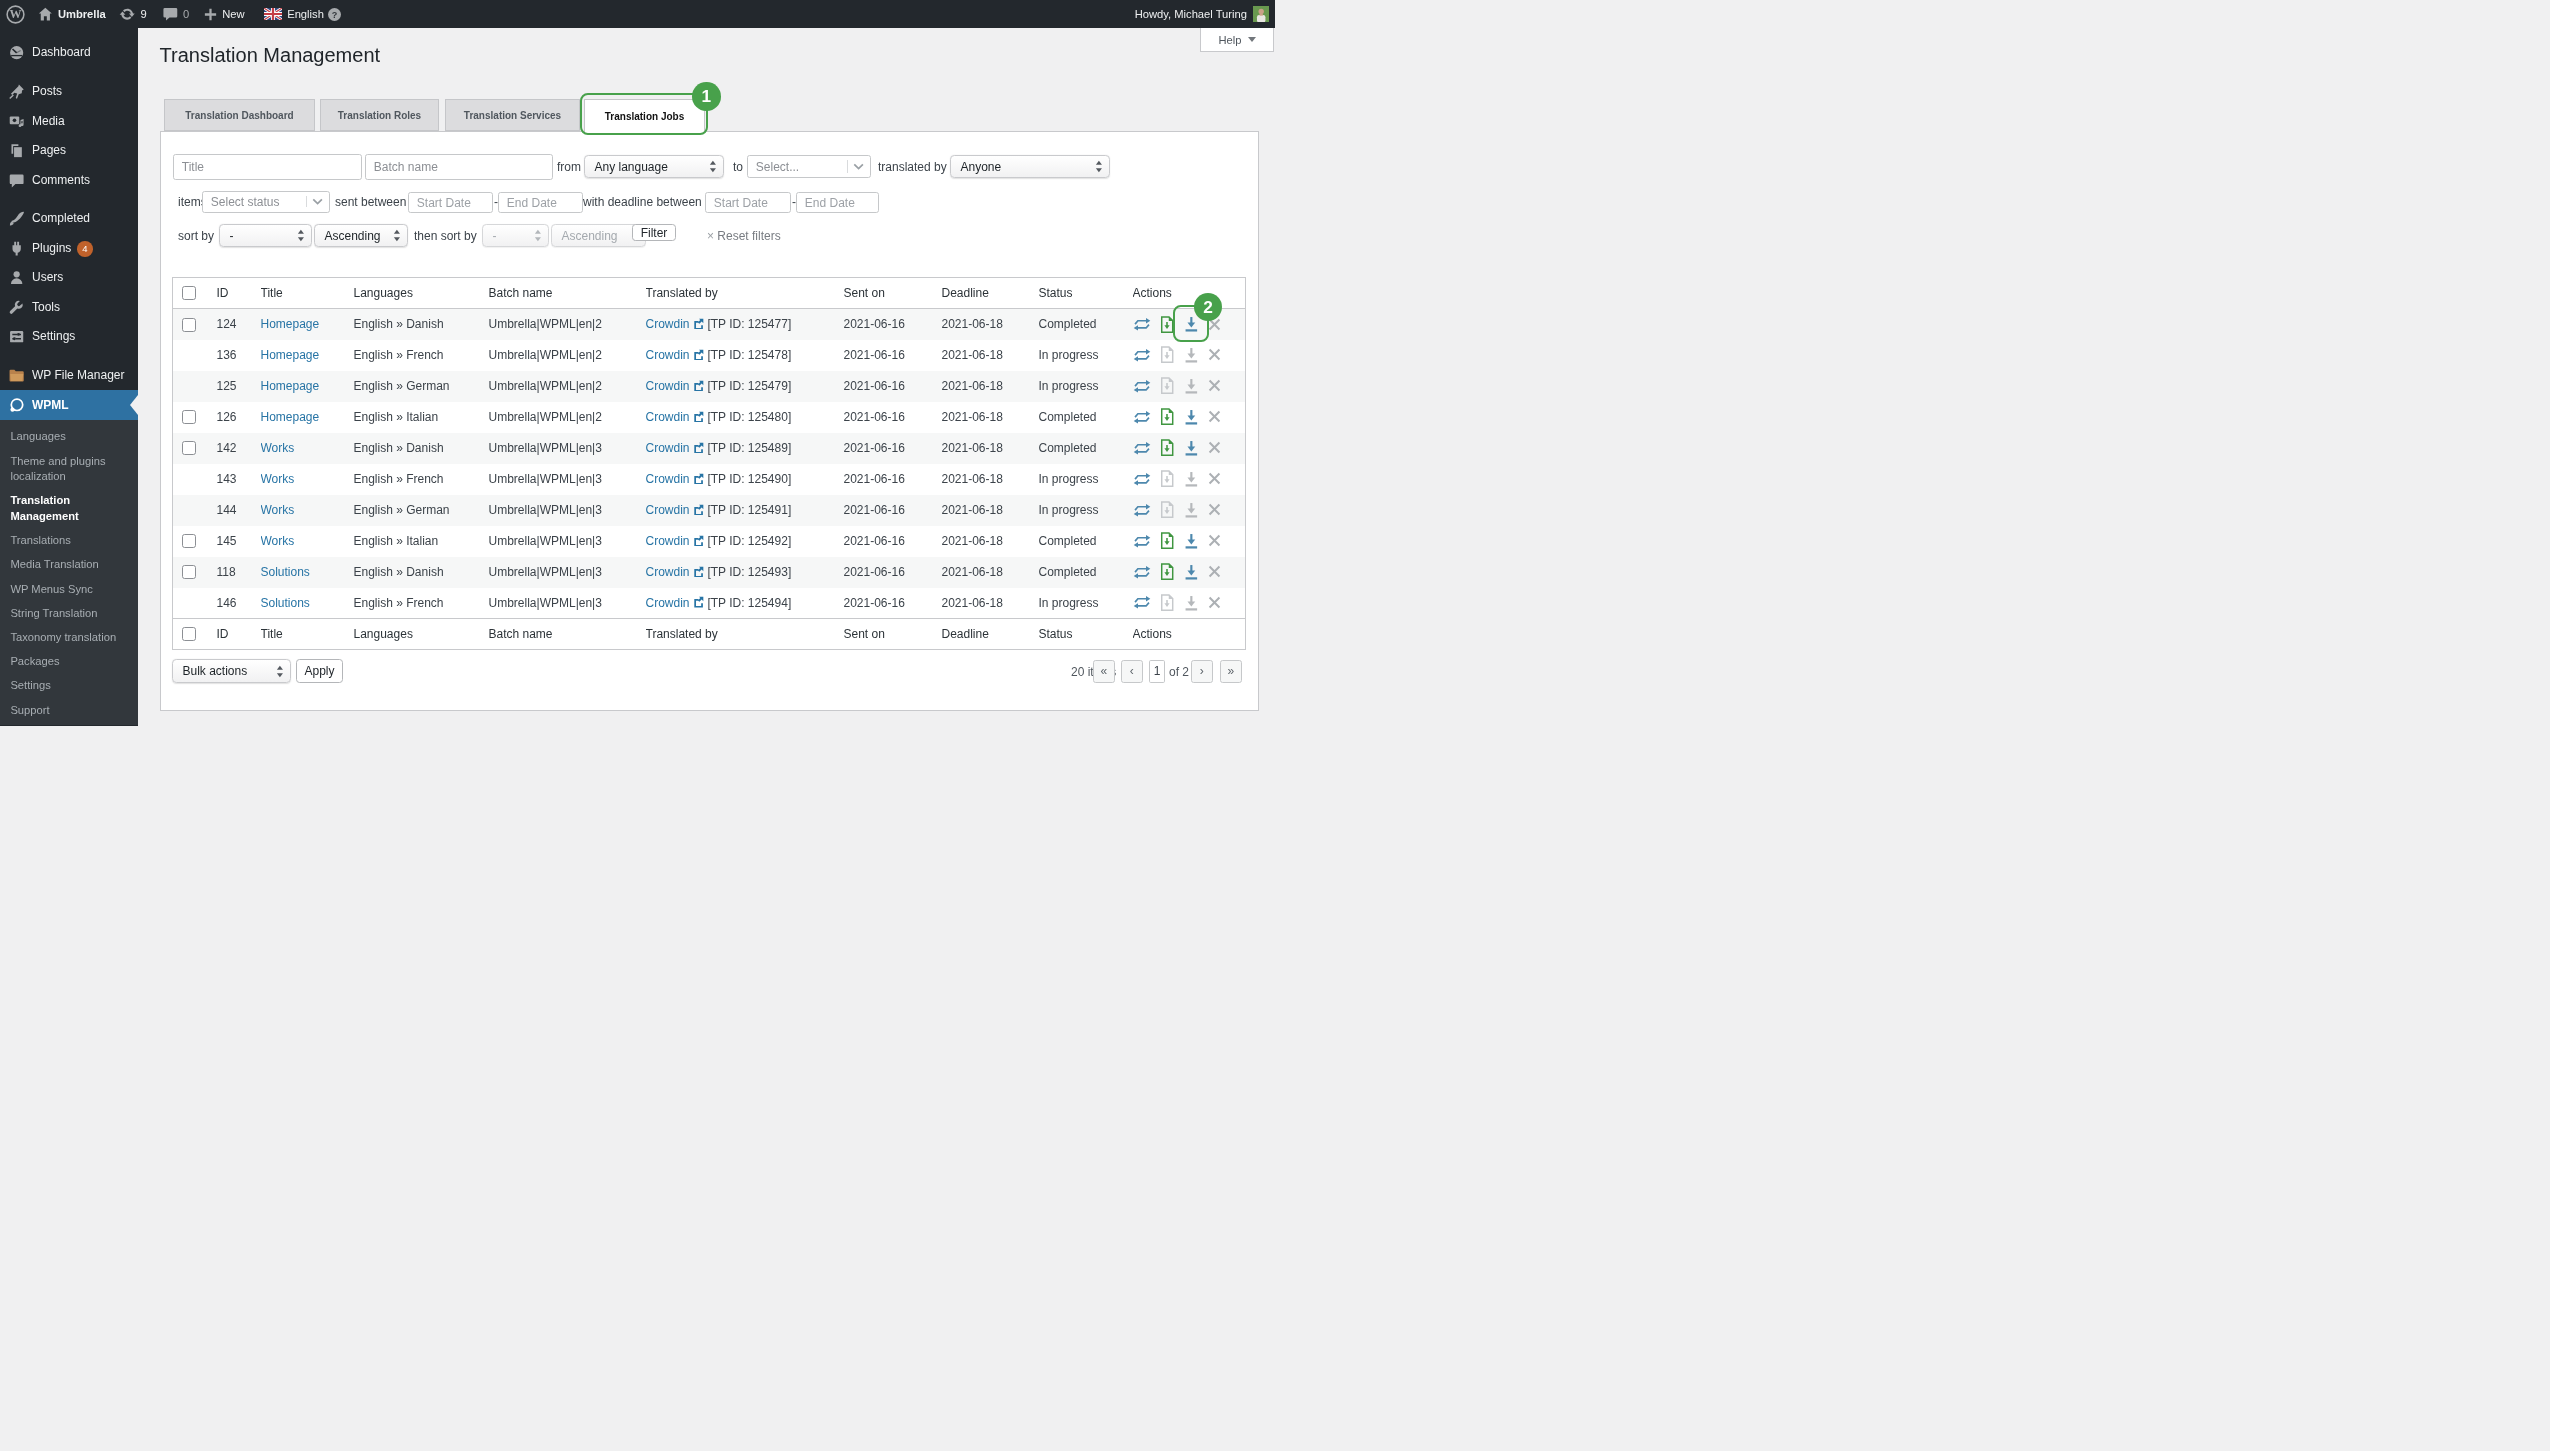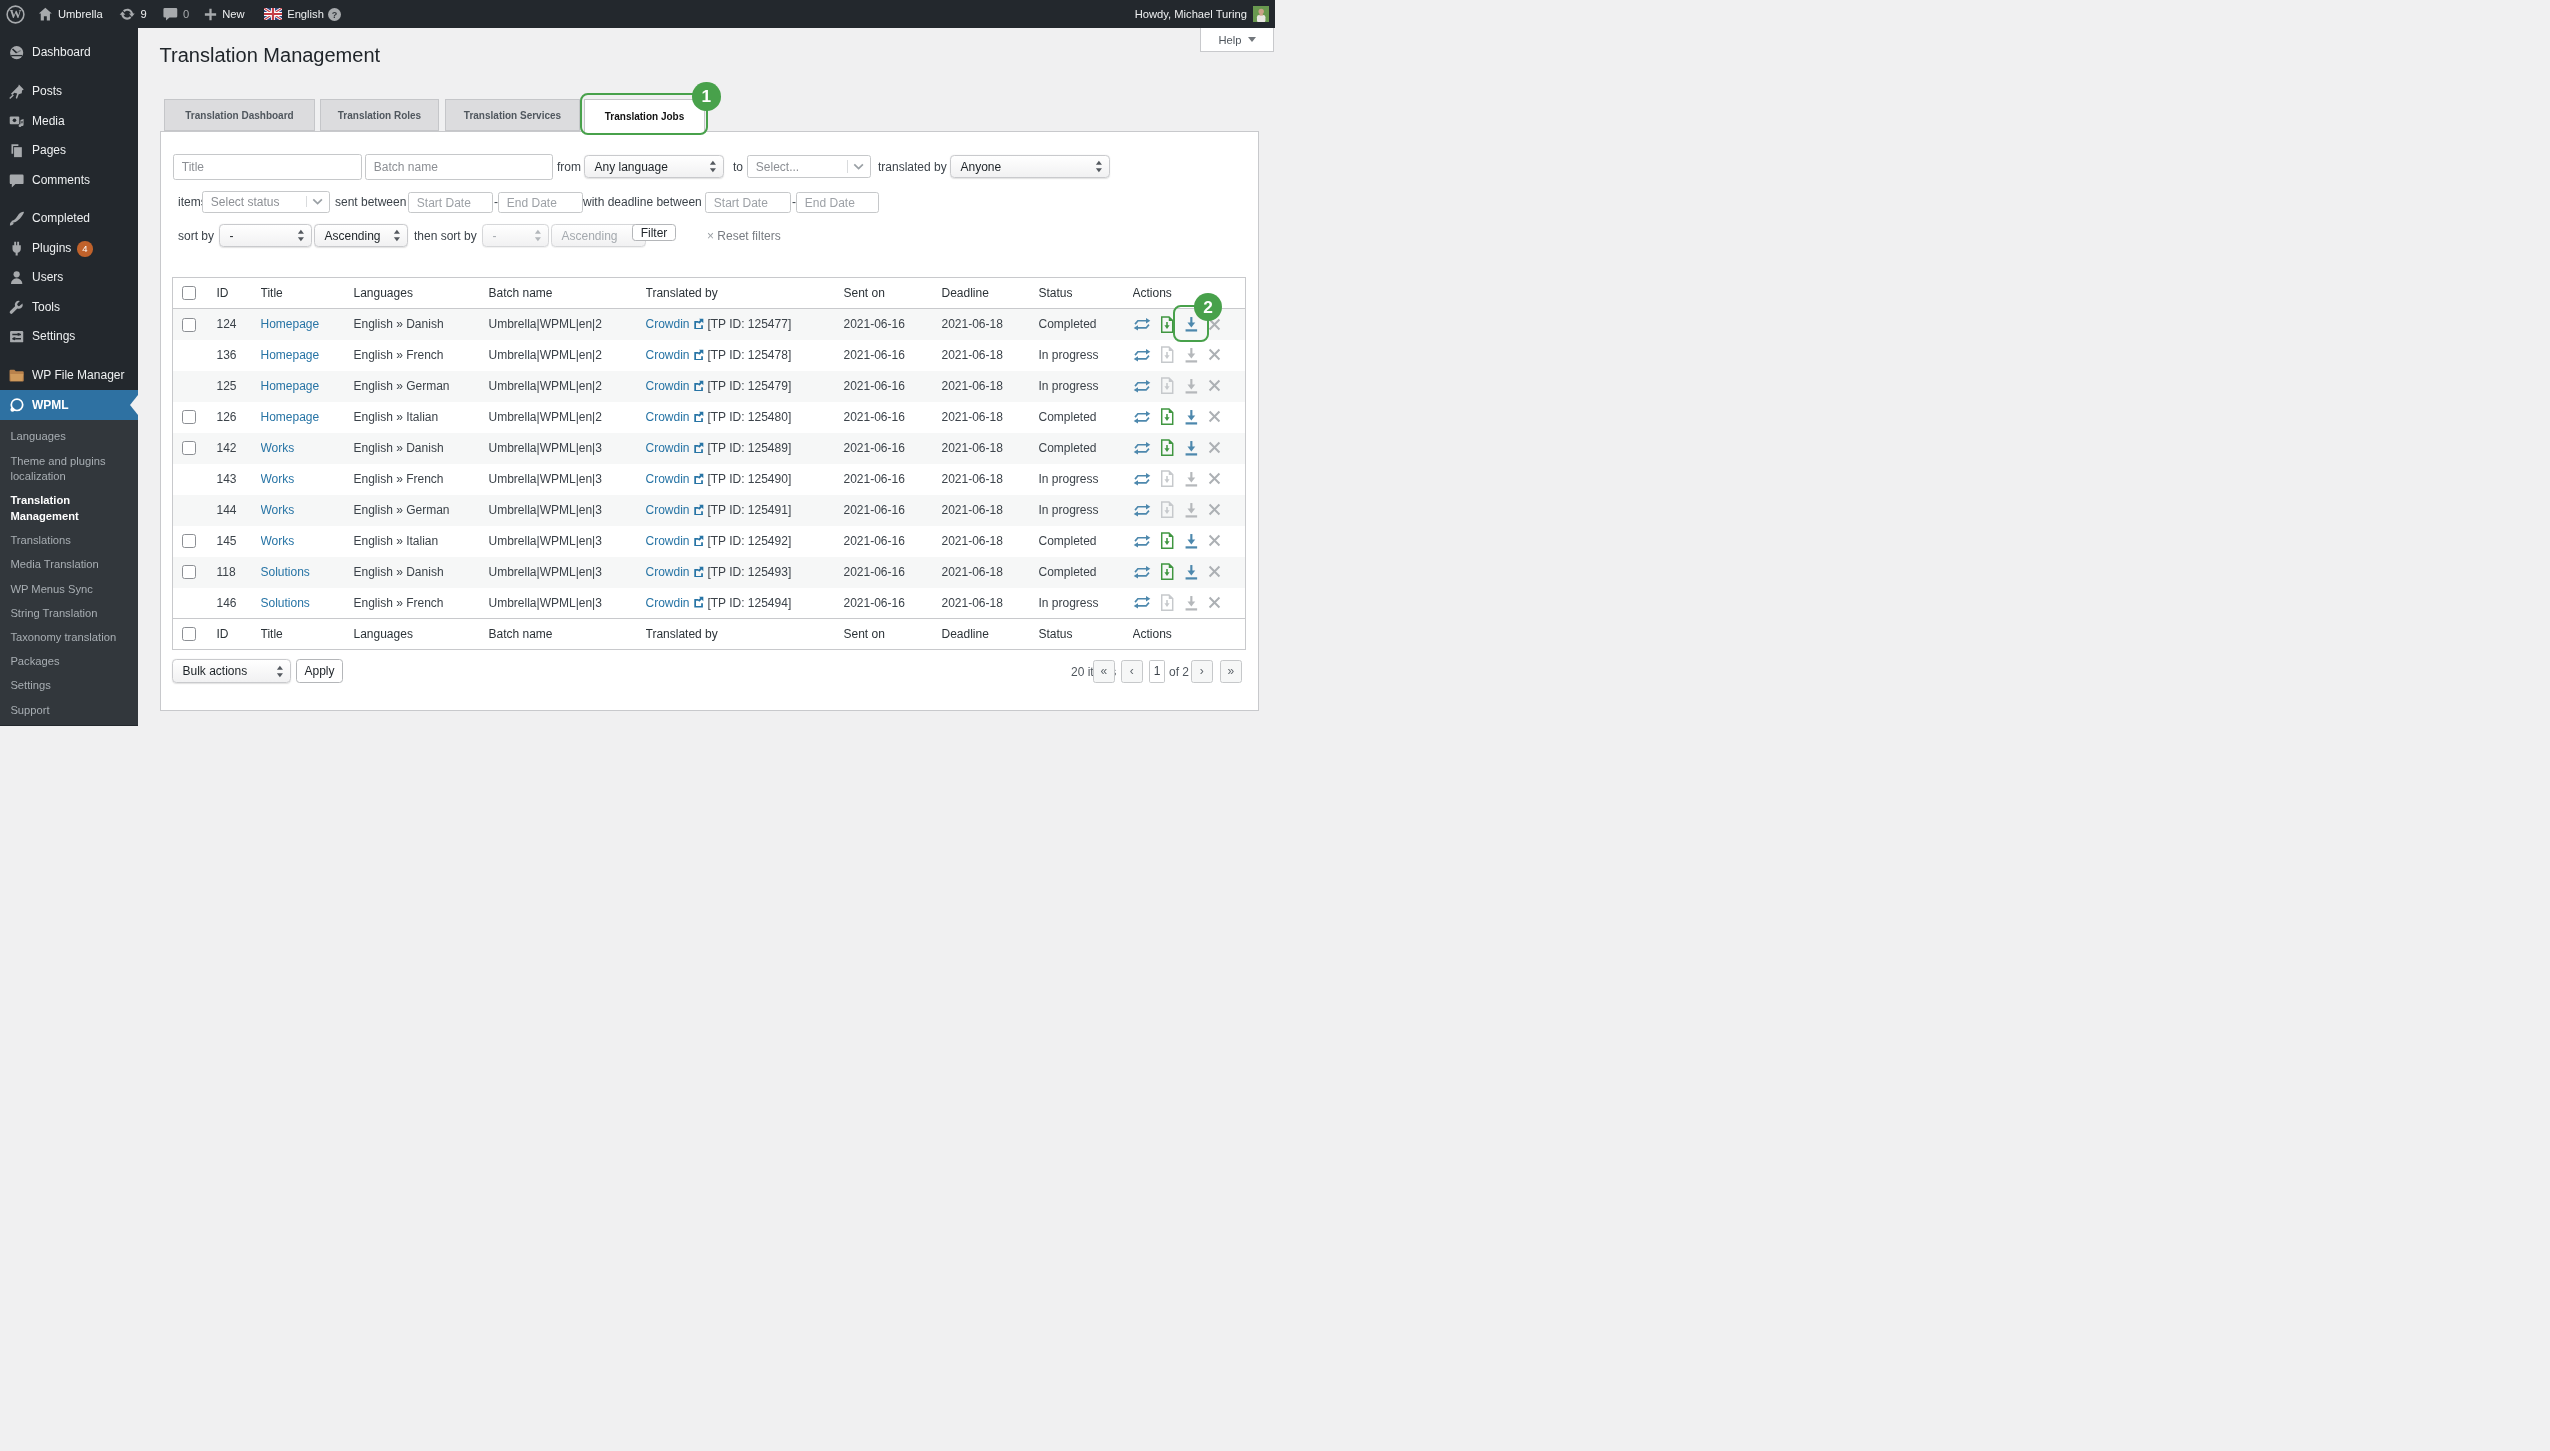--- a/index.html
+++ b/index.html
@@ -39,21 +39,21 @@
     <span class="bi" style="left:6px">
       <svg width="19" height="19" viewBox="0 0 22 22" style="font-size:13px">
         <circle cx="11" cy="11" r="9.7" fill="none" stroke="#a7aaad" stroke-width="1.8"></circle>
         <text x="11" y="15.6" font-size="14" font-weight="bold" text-anchor="middle" fill="#a7aaad" font-family="Liberation Serif,serif">W</text>
       </svg>
     </span>
     <span class="bi" style="left:38px">
       <svg width="14.7" height="14.7" viewBox="0 0 17 17" style="">
         <path d="M8.5 1 L16 7.6 L13.8 7.6 L13.8 15.5 L10.2 15.5 L10.2 10.6 L6.8 10.6 L6.8 15.5 L3.2 15.5 L3.2 7.6 L1 7.6 Z" fill="#a7aaad"></path>
       </svg>
-      <span style="color:#eef0f1;font-weight:400">Umbrella</span>
+      <span style="color:#eef0f1;font-weight:700">Umbrella</span>
     </span>
     <span class="bi" style="left:119px">
       <svg width="16.4" height="16.4" viewBox="0 0 20 20">
         <path d="M10.2 3.28c3.53 0 6.43 2.61 6.92 6h2.08l-3.5 4-3.5-4h2.32c-.45-1.97-2.21-3.45-4.32-3.45-1.45 0-2.73.71-3.54 1.78L4.93 5.59c1.29-1.41 3.19-2.31 5.27-2.31zm-.4 13.44c-3.52 0-6.43-2.61-6.92-6H.8l3.5-4 3.5 4H5.48c.45 1.97 2.21 3.45 4.32 3.45 1.45 0 2.73-.71 3.54-1.78l1.73 2.02c-1.29 1.41-3.19 2.31-5.27 2.31z" fill="#a7aaad"></path>
       </svg>
       <span style="color:#f0f0f1;font-weight:400">9</span>
     </span>
     <span class="bi" style="left:163px">
       <svg width="14.7" height="14" viewBox="0 0 17 16" style="">
         <path d="M2 1 h13 a1.5 1.5 0 0 1 1.5 1.5 v8 a1.5 1.5 0 0 1 -1.5 1.5 h-7.5 l-4 3.6 v-3.6 h-1.5 a1.5 1.5 0 0 1 -1.5 -1.5 v-8 A1.5 1.5 0 0 1 2 1 Z" fill="#a7aaad"></path>

